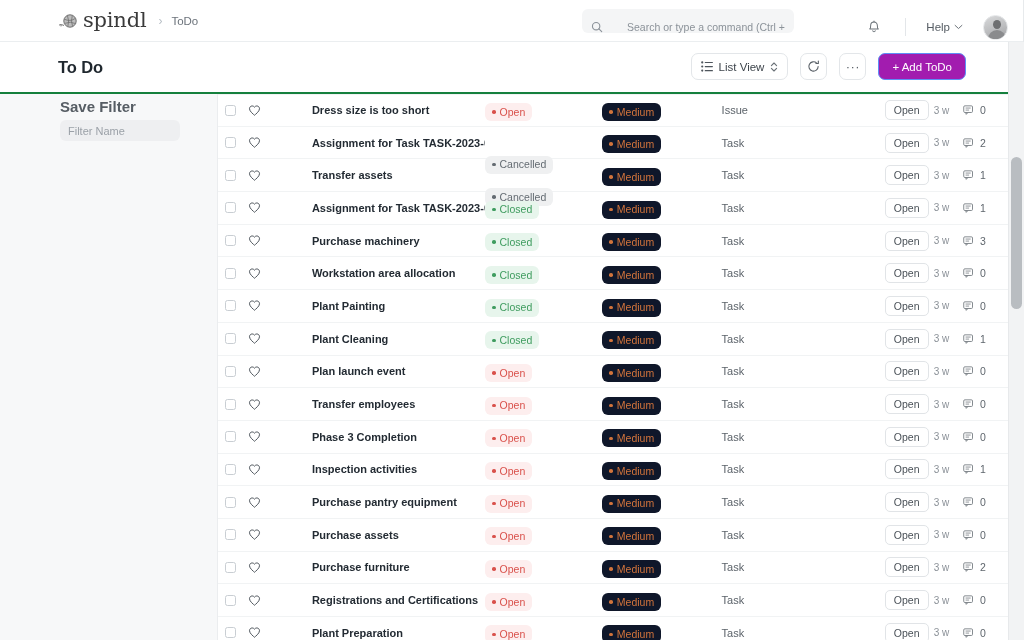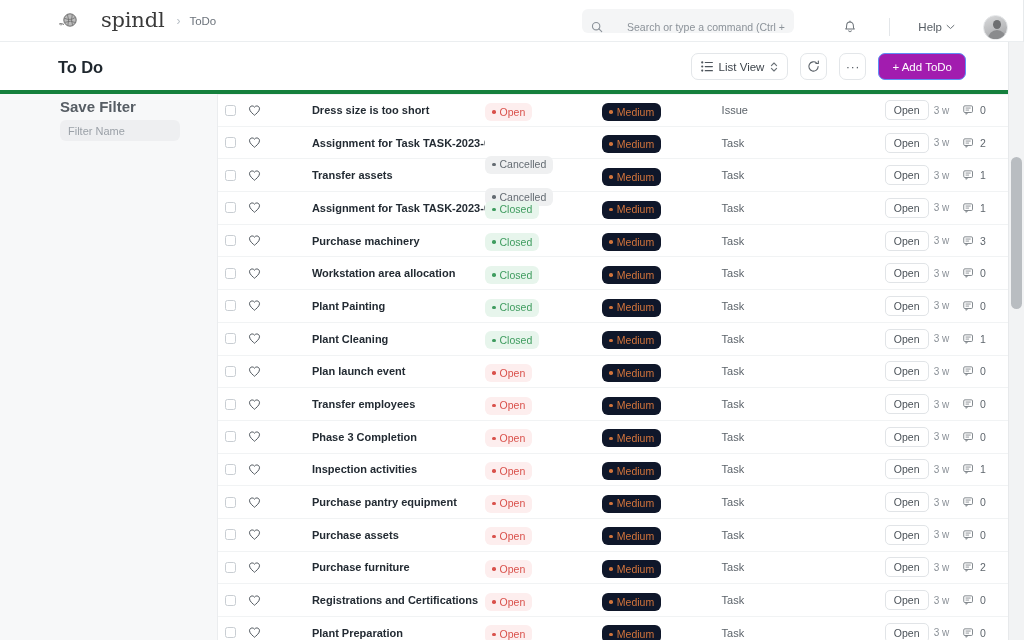--- a/index.html
+++ b/index.html
@@ -13,21 +13,21 @@
   }
 
   
   .navbar {
     position: absolute; top: 0; left: 0; width: 1024px; height: 42px;
     background: #ffffff;
     border-bottom: 1px solid #ebeef0;
     display: flex; align-items: center;
   }
   .nav-left { display: flex; align-items: center; padding-left: 58px; }
-  .logo-wrap { display: flex; align-items: flex-start; gap: 21px; }
+  .logo-wrap { display: flex; align-items: flex-end; gap: 3px; }
   .logo-mark { width: 22px; height: 20px; display: block; }
   .logo-text {
     font-family: "DejaVu Serif", "Liberation Serif", serif;
     font-size: 21px; color: #3a3a3a; letter-spacing: -0.2px;
     line-height: 1;
   }
   .bc-sep { color: #b8bfc6; font-size: 12px; margin: 0 9px 0 12px; }
   .bc-item { font-size: 11.5px; color: #6c737b; }
 
   .nav-center {
@@ -38,42 +38,42 @@
   }
   .nav-center input {
     border: none; background: transparent; outline: none;
     font-family: "Liberation Sans", sans-serif;
     font-size: 10.5px; color: #3d444b; width: 100%;
   }
   .nav-center input::placeholder { color: #8b9299; }
 
   .nav-right {
     position: absolute; right: 16px; top: 0; height: 54px;
-    display: flex; align-items: center; gap: 16px;
+    display: flex; align-items: center; gap: 8px;
   }
   .bell-btn {
     width: 26px; height: 26px; display: flex; align-items: center; justify-content: center;
     border-radius: 5px; margin-right: 10px;
   }
   .nav-div { width: 1px; height: 18px; background: #e3e6e9; margin-right: 12px; }
   .help-btn { display: flex; align-items: center; gap: 4px; font-size: 11.5px; color: #555c63; margin-right: 12px; }
   .avatar {
     width: 25px; height: 25px; border-radius: 50%;
     background: linear-gradient(160deg,#d9dadb 0%, #bcbdbf 55%, #9fa0a2 100%);
     overflow: hidden; position: relative;
     border: 1px solid #e4e6e8;
   }
   .avatar .head { position:absolute; width:8px; height:9px; border-radius:50%; background:#6e6f71; left:8.5px; top:4px;}
   .avatar .body { position:absolute; width:18px; height:12px; border-radius:9px 9px 0 0; background:#8a8b8d; left:3.5px; top:14px;}
   .nav-edge { position:absolute; right:0; top:0; width:1px; height:42px; background:#e7eaec; }
 
   
   .pagebar {
     position: absolute; top: 42px; left: 0; width: 1008px; height: 52px;
-    background: #ffffff; border-bottom: 4px solid #15803d; padding-left: 8px;
+    background: #ffffff; border-bottom: 2px solid #15803d; padding-left: 8px;
   }
   .page-title {
     position: absolute; left: 58px; top: 16px;
     font-size: 16.5px; font-weight: bold; color: #1f272e; letter-spacing: -0.1px;
   }
   .pb-actions { position: absolute; right: 42px; top: 11px; display: flex; align-items: center; gap: 12px; }
   .btn-light {
     height: 27px; background: #fff; border: 1px solid #e3e6e9; border-radius: 7px;
     display: flex; align-items: center; gap: 6px; padding: 0 9px;
     font-size: 11.5px; color: #3e454c;

